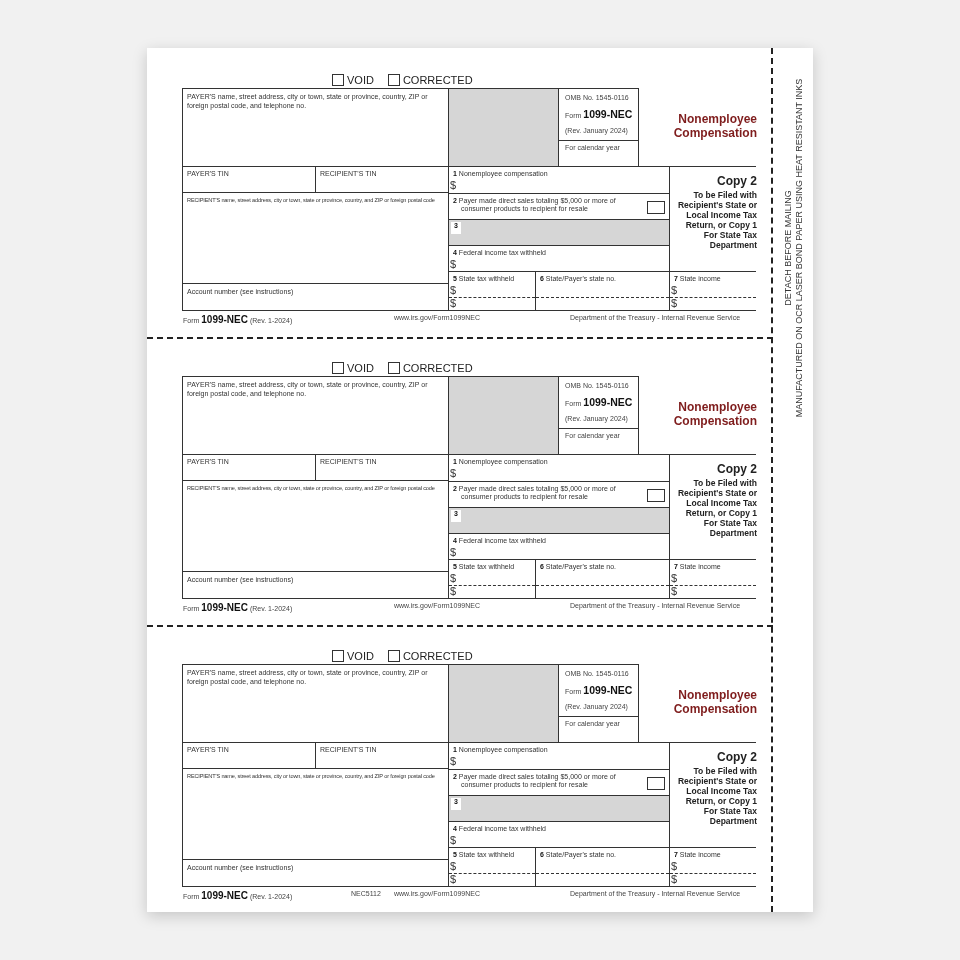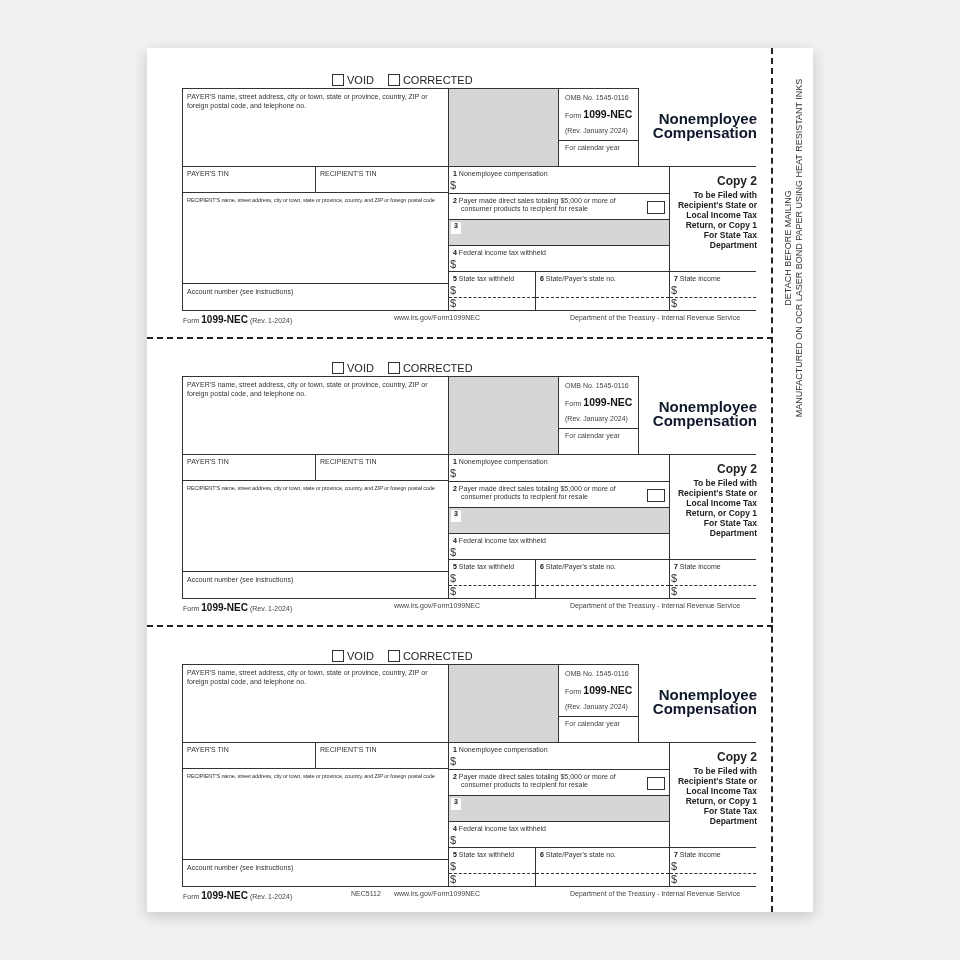--- a/index.html
+++ b/index.html
@@ -93,23 +93,23 @@
     color: #444;
     left: 6px;
     white-space: nowrap;
   }
   .formno { font-size: 10.5px; font-weight: bold; color: #111; }
   .formword { font-size: 7px; color: #444; }
   .title-right {
     position: absolute;
     left: 494px; width: 116px;
     text-align: right;
-    font-size: 15px; font-weight: bold;
+    font-size: 12px; font-weight: bold;
     line-height: 14px;
-    color: #0f172a;
+    color: #7f1d1d;
   }
   .copy-label {
     position: absolute;
     left: 494px; width: 116px;
     text-align: right;
     font-size: 12px; font-weight: bold;
     color: #222;
   }
   .copy-desc {
     position: absolute;

